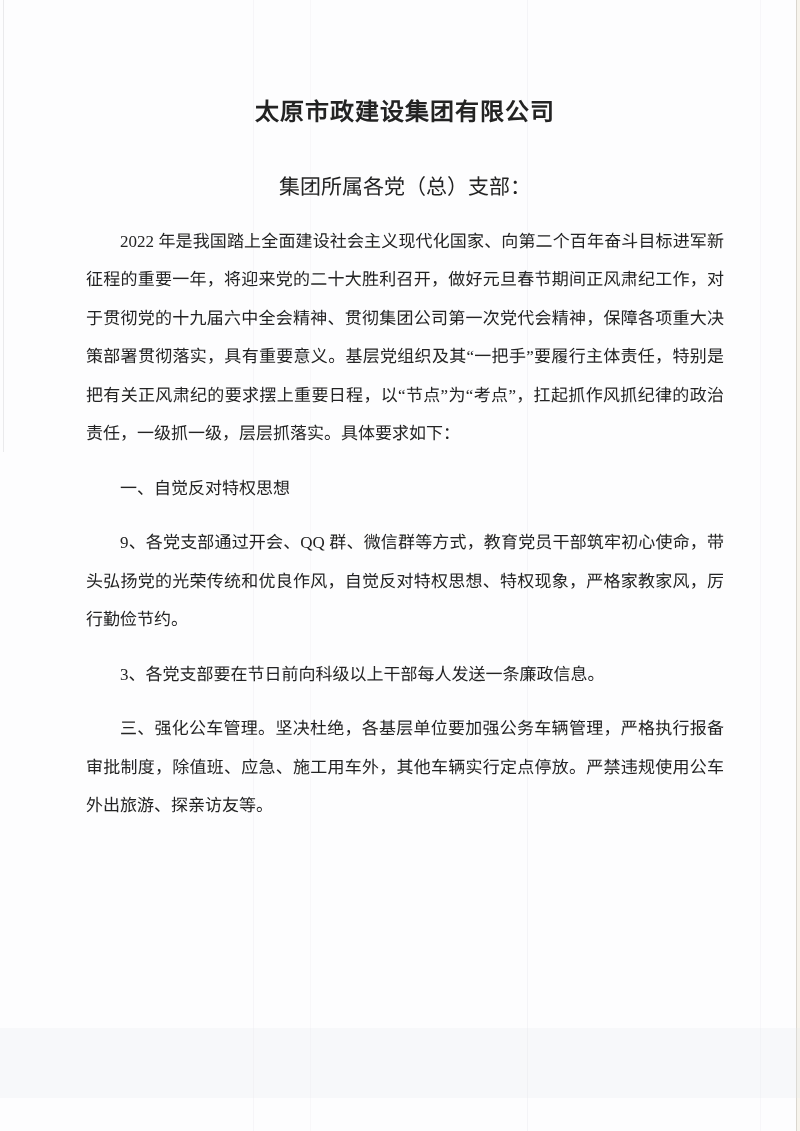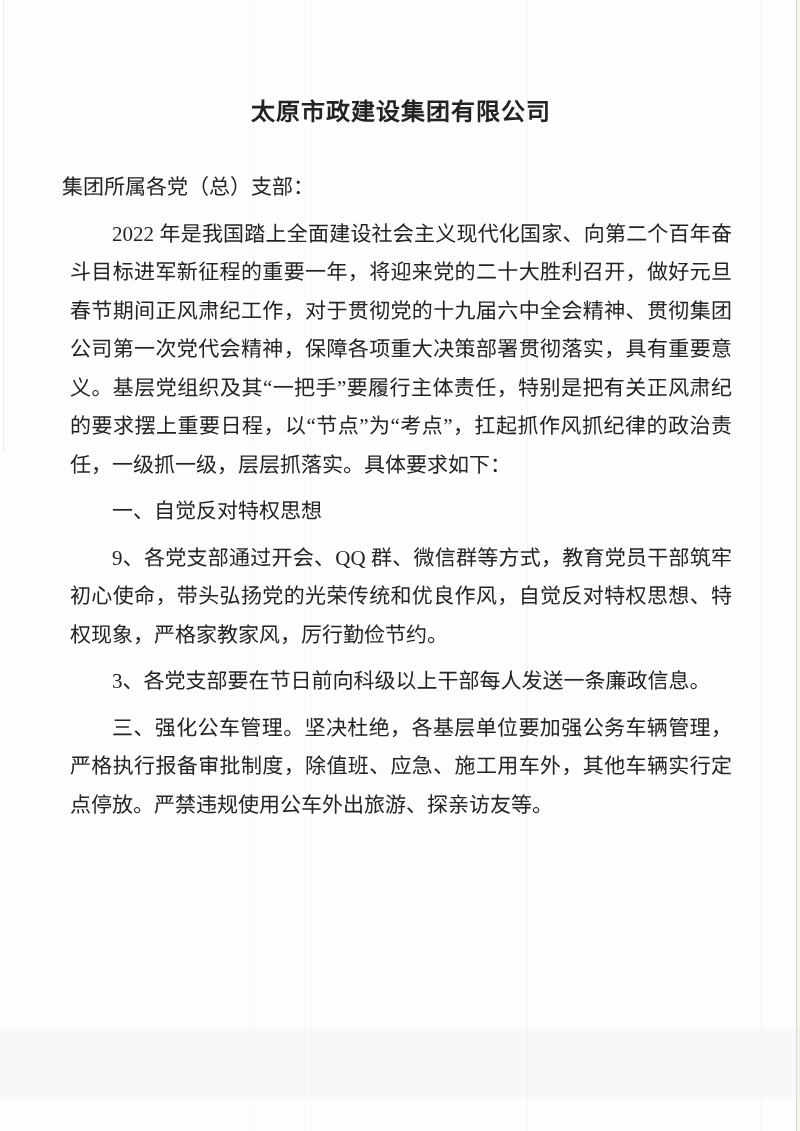--- a/index.html
+++ b/index.html
@@ -34,21 +34,21 @@
   .streak.s1 { left: 253px; background: rgba(205,200,210,0.14); }
   .streak.s2 { left: 310px; background: rgba(205,200,210,0.10); }
   .streak.s3 { left: 527px; background: rgba(200,200,212,0.16); }
   .streak.s4 { left: 760px; background: rgba(205,200,210,0.12); }
   .band-bottom {
     position: absolute; left: 0; right: 0; top: 1028px; height: 70px;
     background: rgba(228,230,238,0.22);
   }
   .content {
     position: absolute;
-    left: 62px;
+    left: 70px;
     right: 60px;
     top: 96px;
   }
   .doc-title {
     margin: 0;
     font-size: 24px;
     line-height: 32px;
     font-weight: 700;
     text-align: center;
     letter-spacing: 1px;
@@ -57,25 +57,25 @@
     margin: 13px 0 0 0;
     font-size: 25px;
     line-height: 32px;
     font-weight: 700;
     text-align: center;
   }
   .salutation {
     margin: 40px 0 0 0;
     font-size: 21px;
     line-height: 38.5px;
-    text-align: left;
+    text-align: center;
   }
   .para {
-    margin: 8px;
-    font-size: 21px;
+    margin: 16px;
+    font-size: 17px;
     line-height: 38.5px;
     text-align: justify;
     text-indent: 2em;
   }
 </style>
 </head>
 <body>
 
 <div class="page">
 

